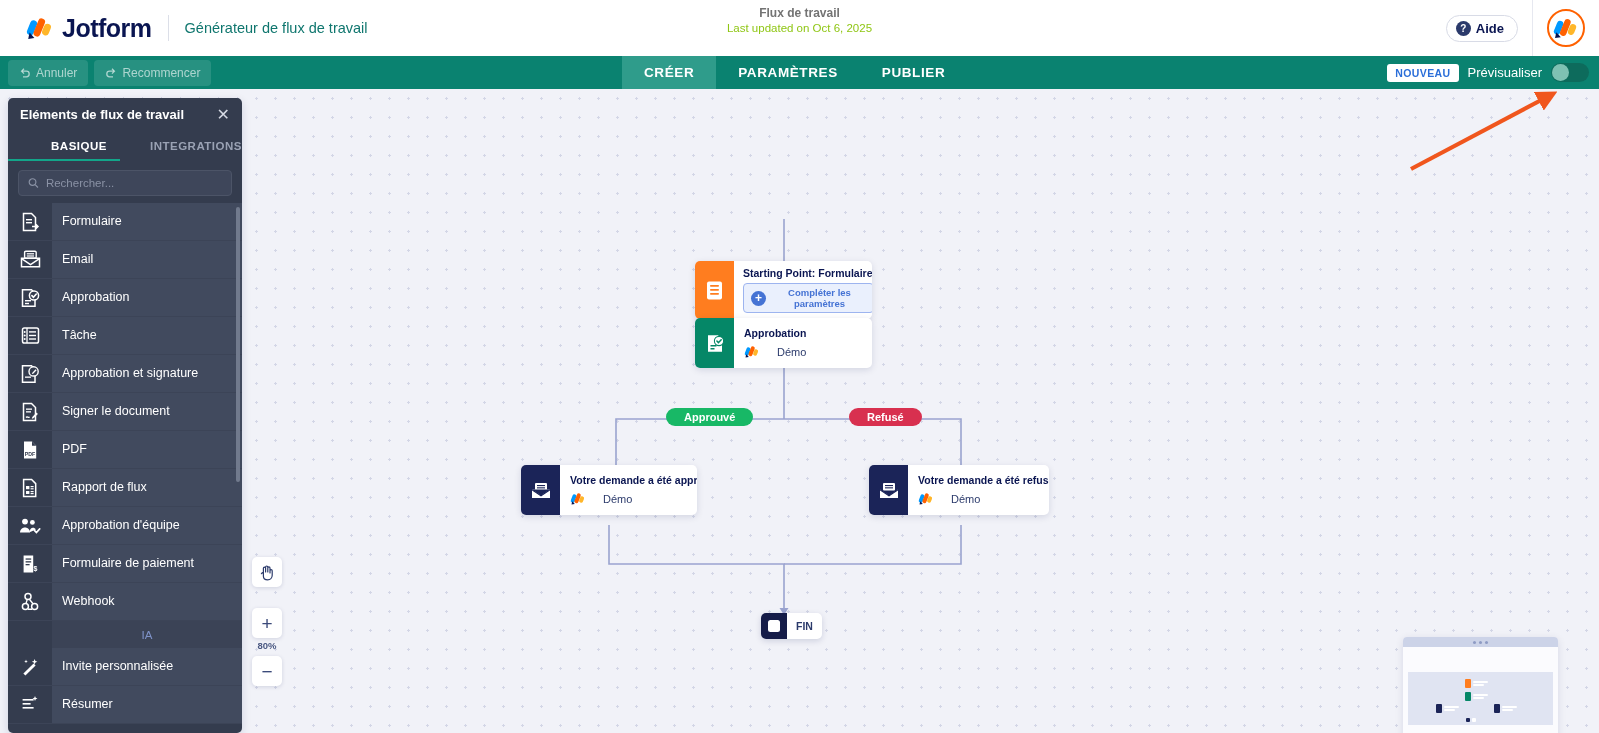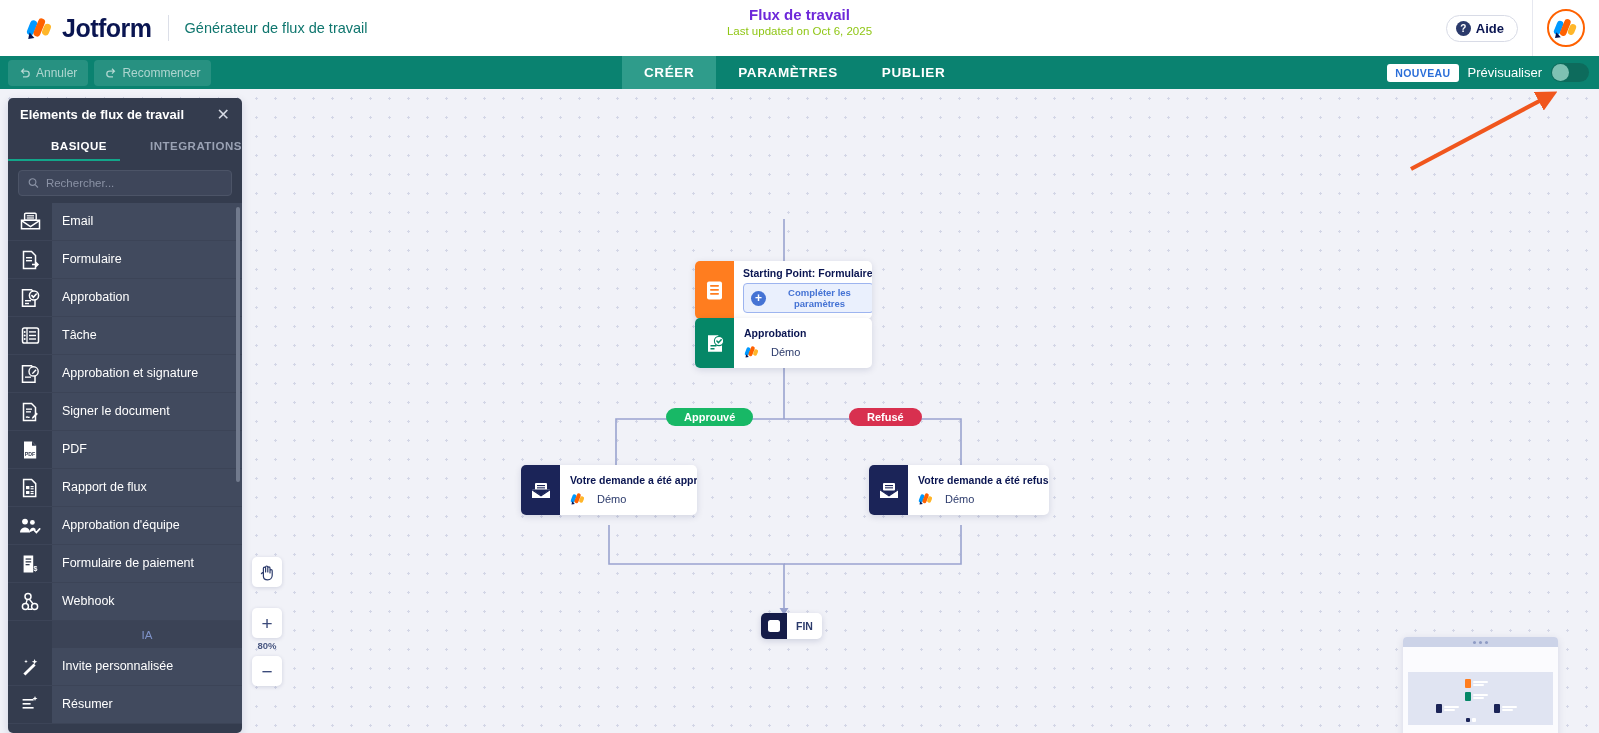--- a/index.html
+++ b/index.html
@@ -21,21 +21,21 @@
   .logo-text {
     font-size: 25px; font-weight: bold; color: #0a1551;
     margin-left: 8px; letter-spacing: -0.5px;
   }
   .hdr-divider { width: 1px; height: 26px; background: #dcdfe8; margin: 0 16px; }
   .hdr-subtitle { font-size: 14.5px; color: #0f766e; }
   .hdr-center {
     position: absolute; left: 0; right: 0; top: 6px;
     text-align: center; pointer-events: none;
   }
-  .hdr-title { font-size: 15px; font-weight: bold; color: #6d28d9; }
+  .hdr-title { font-size: 12px; font-weight: bold; color: #737373; }
   .hdr-updated { font-size: 11.5px; color: #8fc614; margin-top: 2px; }
   .hdr-right {
     position: absolute; right: 0; top: 0; height: 56px;
     display: flex; align-items: center;
   }
   .help-btn {
     display: flex; align-items: center; gap: 5px;
     border: 1px solid #d8dbe6; border-radius: 20px;
     padding: 5px 13px 5px 9px; background: #fff; cursor: pointer;
   }
@@ -178,21 +178,21 @@
     box-shadow: 0 2px 7px rgba(10,21,81,0.13);
     overflow: hidden;
   }
   .node-icon {
     width: 39px; flex-shrink: 0;
     display: flex; align-items: center; justify-content: center;
   }
   .node-body { padding: 7px 10px; display: flex; flex-direction: column; justify-content: center; }
   .node-title { font-size: 10.5px; font-weight: bold; color: #0a1551; white-space: nowrap; }
   .node-sub {
-    display: flex; align-items: center; gap: 12px;
+    display: flex; align-items: center; gap: 18px;
     margin-top: 5px; font-size: 11px; color: #2b3a6b;
   }
   .mini-logo { width: 15px; height: 15px; position: relative; flex-shrink: 0; }
 
   .complete-btn {
     margin-top: 4px;
     border: 1px solid #9db4ef; border-radius: 4px;
     background: #eaf0fd;
     display: flex; align-items: center; gap: 7px;
     padding: 3px 7px; cursor: pointer;
@@ -484,41 +484,41 @@
           <circle cx="5" cy="5" r="3.7" fill="none" stroke="#8a92a5" stroke-width="1.3"></circle>
           <line x1="7.8" y1="7.8" x2="11" y2="11" stroke="#8a92a5" stroke-width="1.3"></line>
         </svg>
         <input type="text" placeholder="Rechercher..." style="">
       </div>
     </div>
     <div class="elem-list">
 
       <div class="elem-row">
         <div class="elem-icon">
+          <svg width="19" height="20" viewBox="0 0 19 20">
+            <path d="M2.5 1.5h8l4 4v13h-12z" fill="none" stroke="#fff" stroke-width="1.5"></path>
+            <rect x="5" y="7" width="6" height="1.4" fill="#fff"></rect>
+            <rect x="5" y="10" width="6" height="1.4" fill="#fff"></rect>
+            <path d="M11 14.5h6m-2.2-2.2l2.2 2.2-2.2 2.2" stroke="#fff" stroke-width="1.5" fill="none"></path>
+          </svg>
+        </div>
+        <div class="elem-label">Formulaire</div>
+      </div>
+
+      <div class="elem-row">
+        <div class="elem-icon">
           <svg width="21" height="19" viewBox="0 0 21 19">
             <rect x="4.6" y="1.2" width="11.6" height="7" rx="1.2" fill="none" stroke="#fff" stroke-width="1.4"></rect>
             <rect x="6.8" y="3.2" width="7.2" height="1.2" fill="#fff"></rect>
             <rect x="6.8" y="5.4" width="7.2" height="1.2" fill="#fff"></rect>
             <path d="M1.5 8.2h18v8.6h-18z" fill="none" stroke="#fff" stroke-width="1.5"></path>
             <path d="M1.5 8.6l9 6 9-6" fill="none" stroke="#fff" stroke-width="1.5"></path>
           </svg>
         </div>
         <div class="elem-label">Email</div>
-      </div>
-
-      <div class="elem-row">
-        <div class="elem-icon">
-          <svg width="19" height="20" viewBox="0 0 19 20">
-            <path d="M2.5 1.5h8l4 4v13h-12z" fill="none" stroke="#fff" stroke-width="1.5"></path>
-            <rect x="5" y="7" width="6" height="1.4" fill="#fff"></rect>
-            <rect x="5" y="10" width="6" height="1.4" fill="#fff"></rect>
-            <path d="M11 14.5h6m-2.2-2.2l2.2 2.2-2.2 2.2" stroke="#fff" stroke-width="1.5" fill="none"></path>
-          </svg>
-        </div>
-        <div class="elem-label">Formulaire</div>
       </div>
 
       <div class="elem-row">
         <div class="elem-icon">
           <svg width="20" height="20" viewBox="0 0 20 20">
             <path d="M2.5 1.8h9l3.5 3.5v12.9h-12.5z" fill="none" stroke="#fff" stroke-width="1.5"></path>
             <rect x="5" y="12" width="6" height="1.4" fill="#fff"></rect>
             <rect x="5" y="14.8" width="4" height="1.4" fill="#fff"></rect>
             <circle cx="14" cy="7.5" r="4.6" fill="#343c4e" stroke="#fff" stroke-width="1.5"></circle>
             <path d="M11.9 7.6l1.5 1.6 2.9-3.2" stroke="#fff" stroke-width="1.6" fill="none" stroke-linecap="round"></path>

